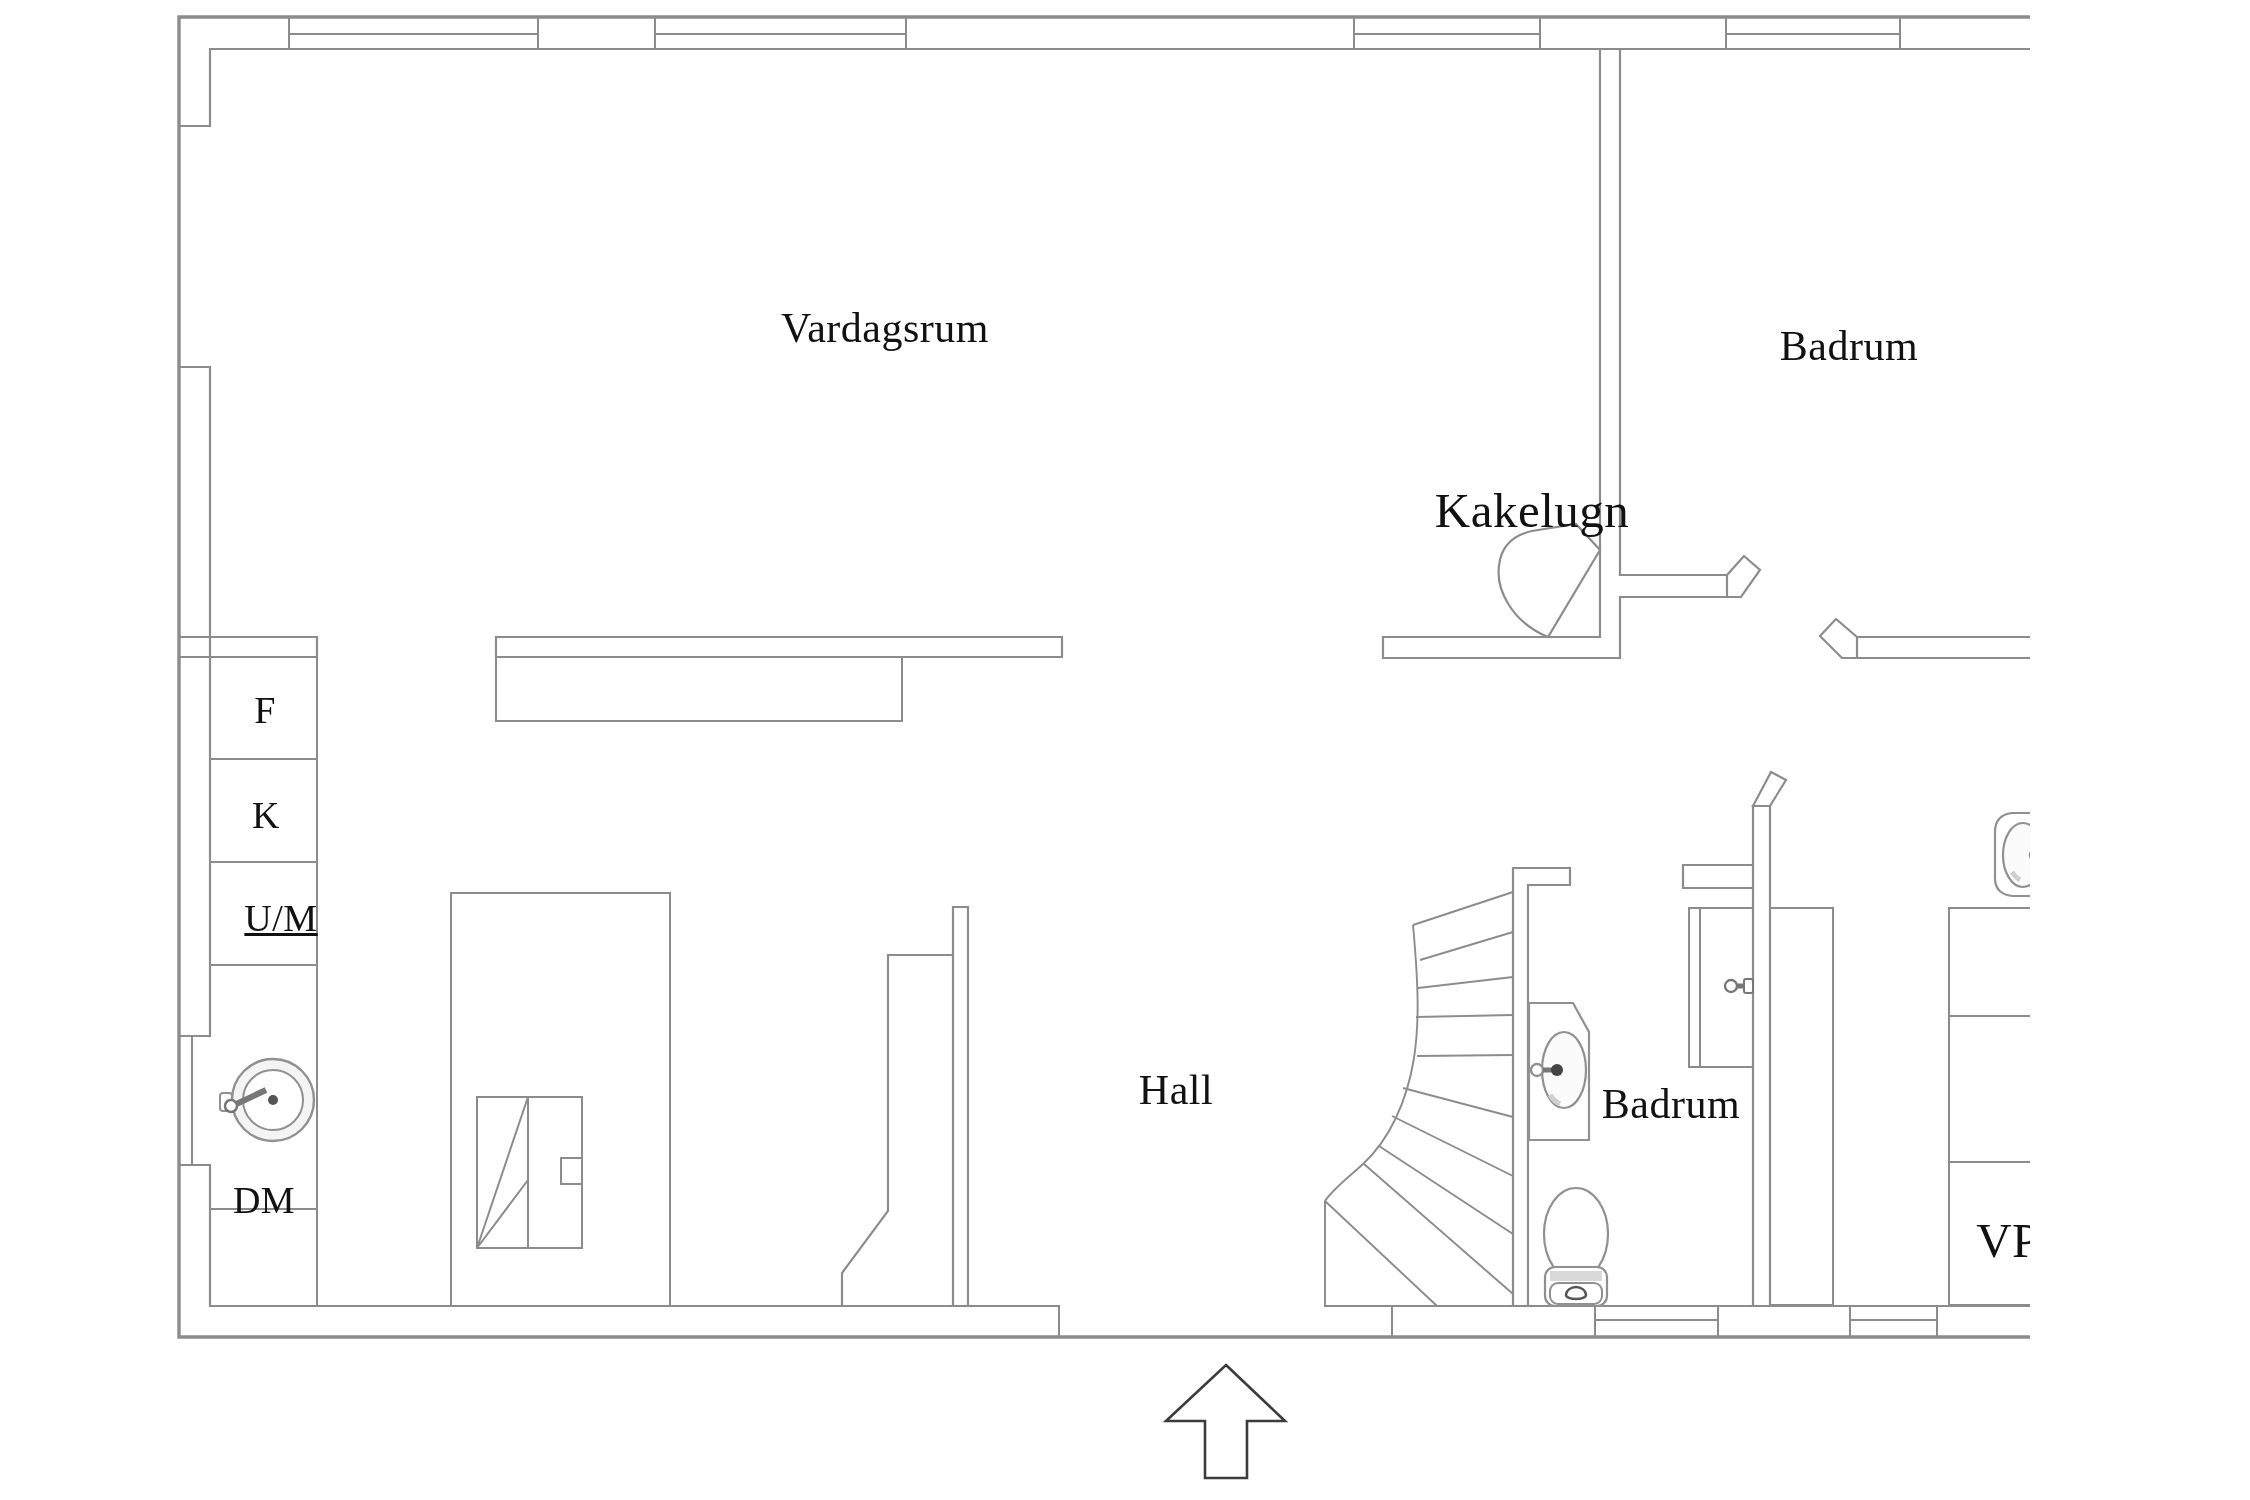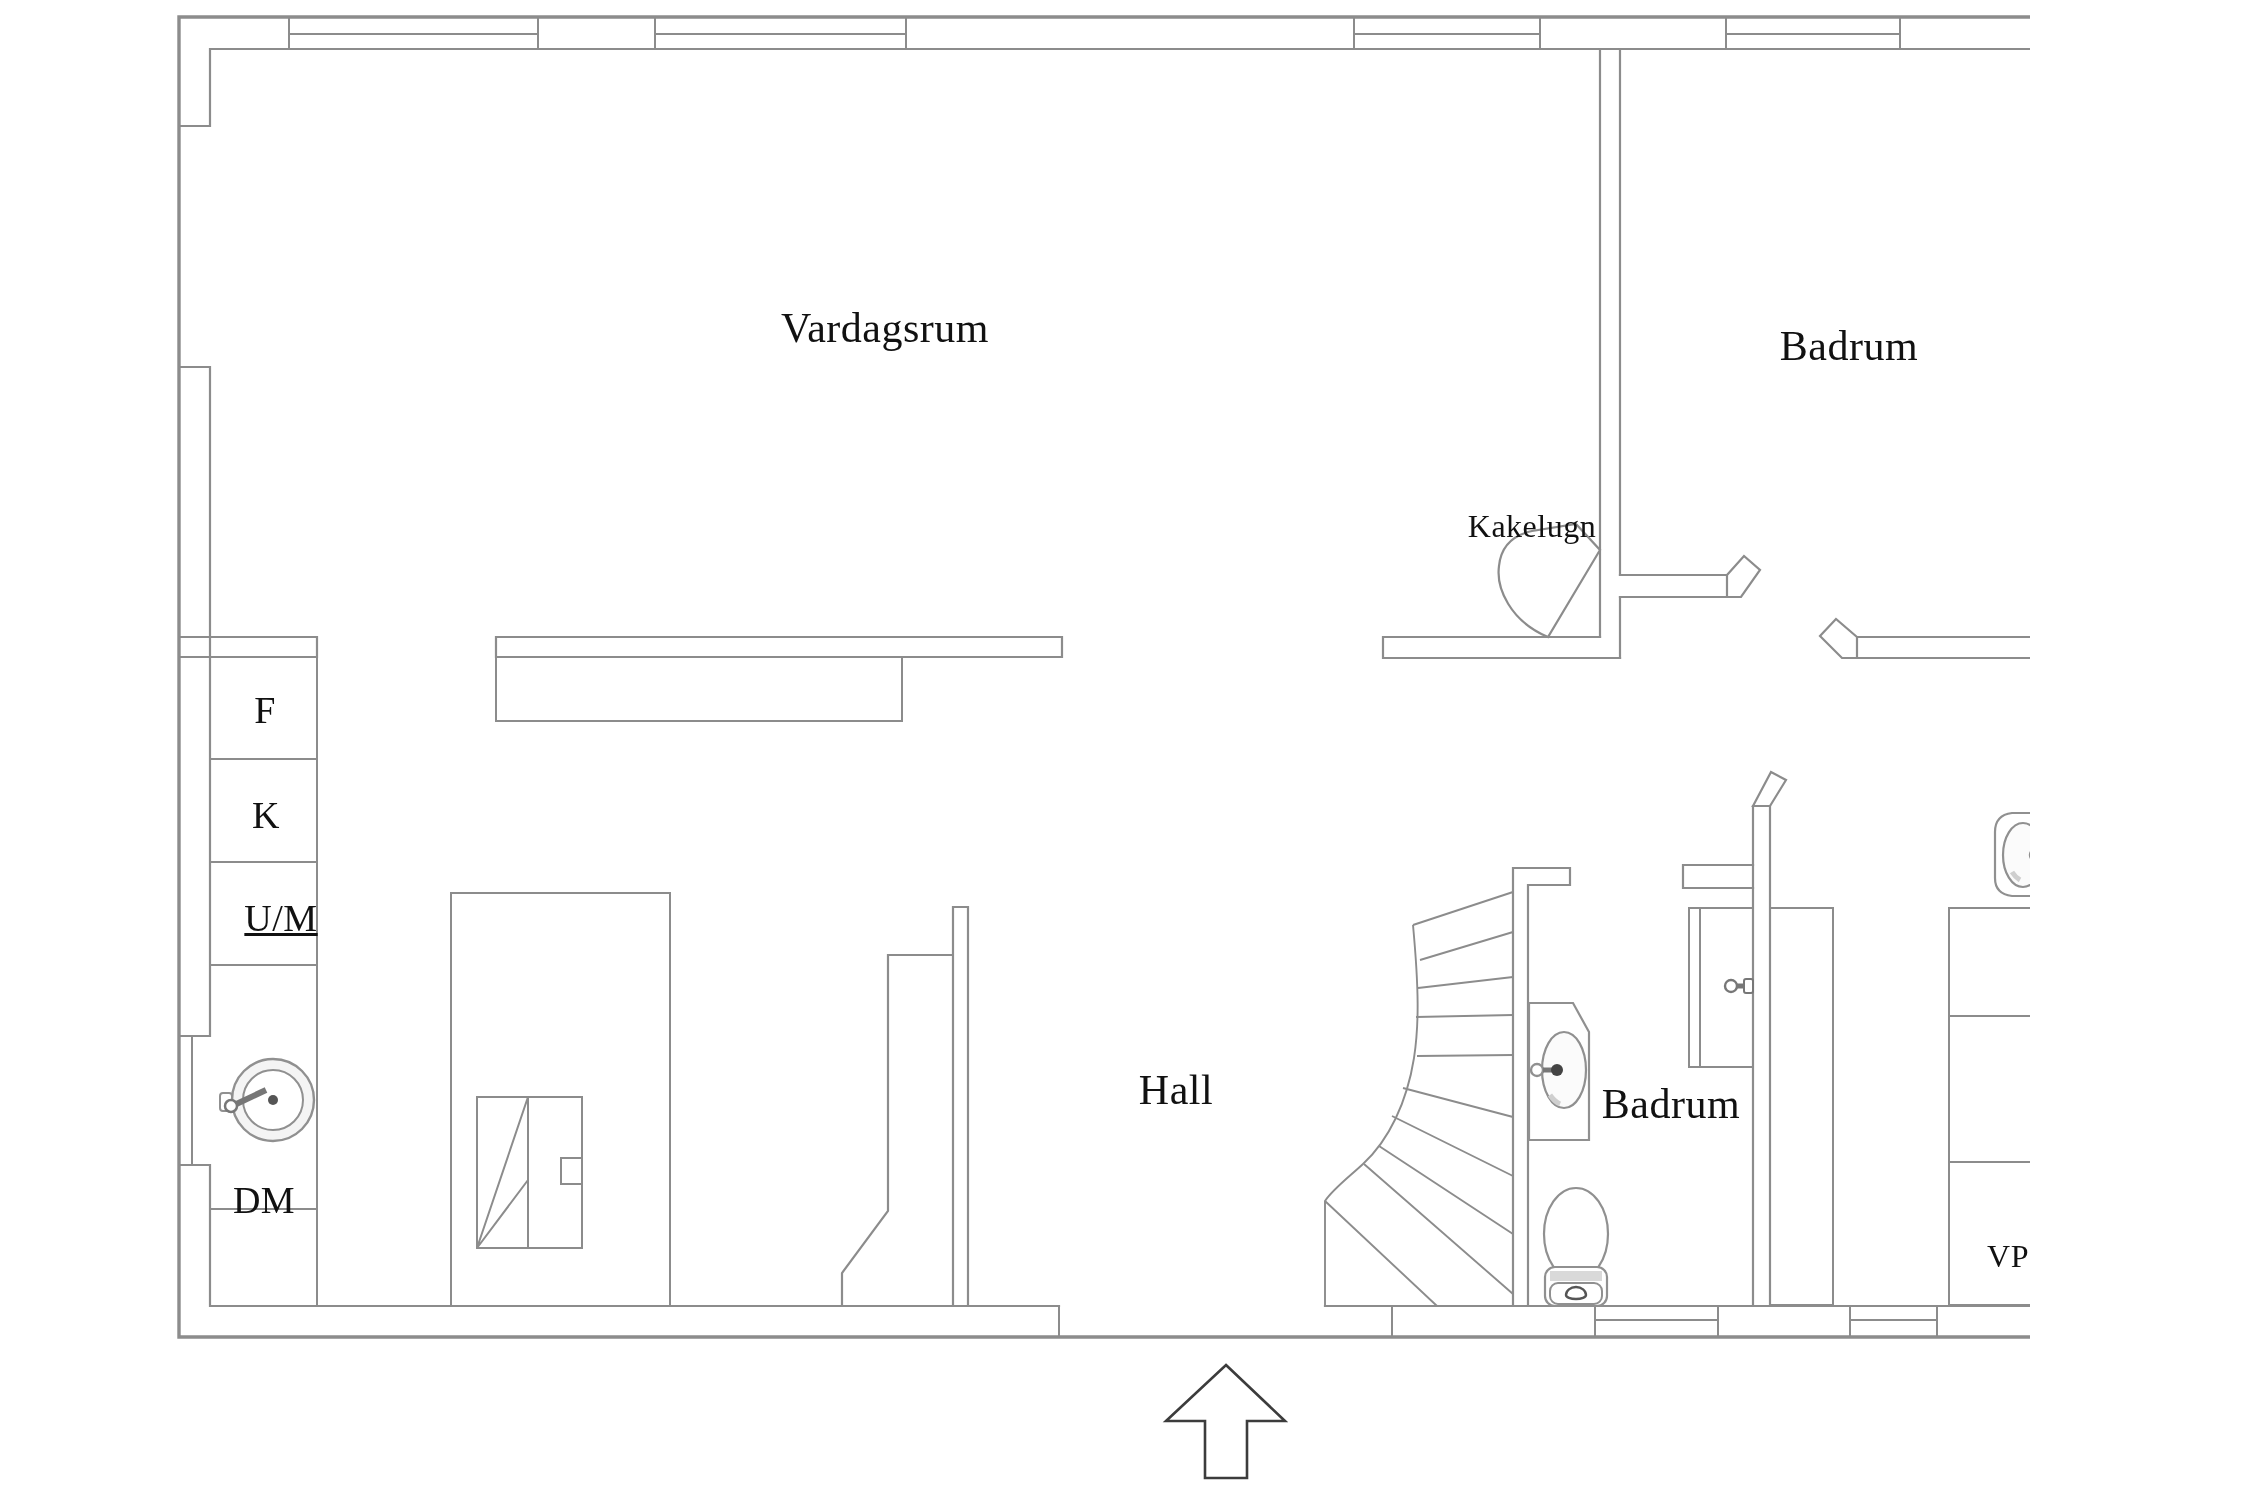--- a/index.html
+++ b/index.html
@@ -2,21 +2,21 @@
 <html><head>
 <meta charset="utf-8">
 <style>
   html,body{margin:0;padding:0;background:#ffffff;}
   .stage{position:relative;width:2030px;height:1500px;background:#ffffff;overflow:hidden;
          font-family:"Liberation Serif","DejaVu Serif",serif;}
   .stage svg{position:absolute;left:0;top:0;}
   .lbl{position:absolute;transform:translate(-50%,-50%);color:#111111;white-space:nowrap;
        letter-spacing:0.5px;}
   .lbl.room{font-size:42px;}
-  .lbl.feat{font-size:32px;margin-top:16px;}
+  .lbl.feat{font-size:49px;}
   .lbl.appl{font-size:38px;}
 </style>
 </head>
 <body>
 
 <div class="stage">
   <svg width="2250" height="1500" viewBox="0 0 2250 1500">
 
     <g stroke="#8c8c8c" fill="none" stroke-linecap="square">
       <path stroke-width="3.4" d="M179,17 H2093 V1337 H179 Z"></path>

